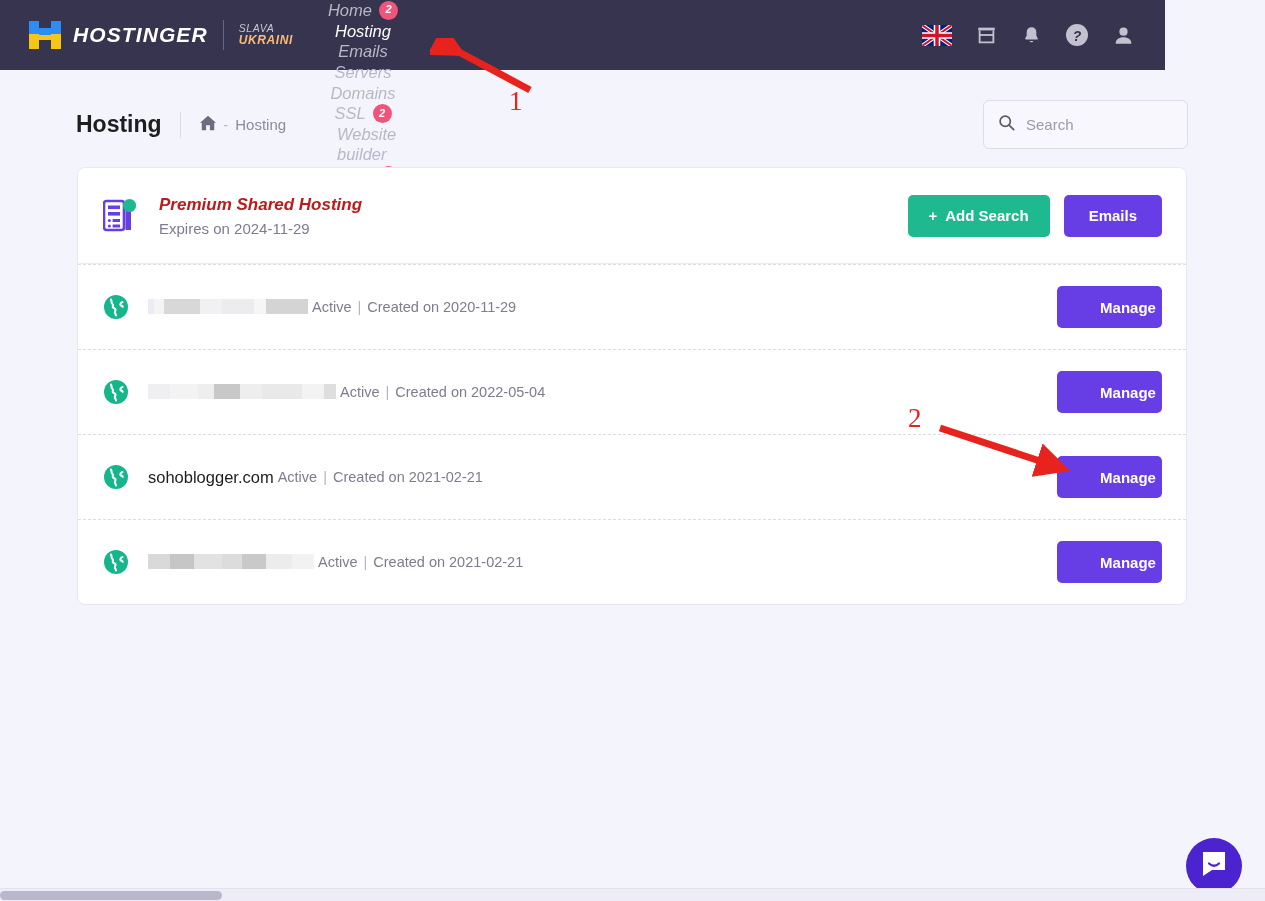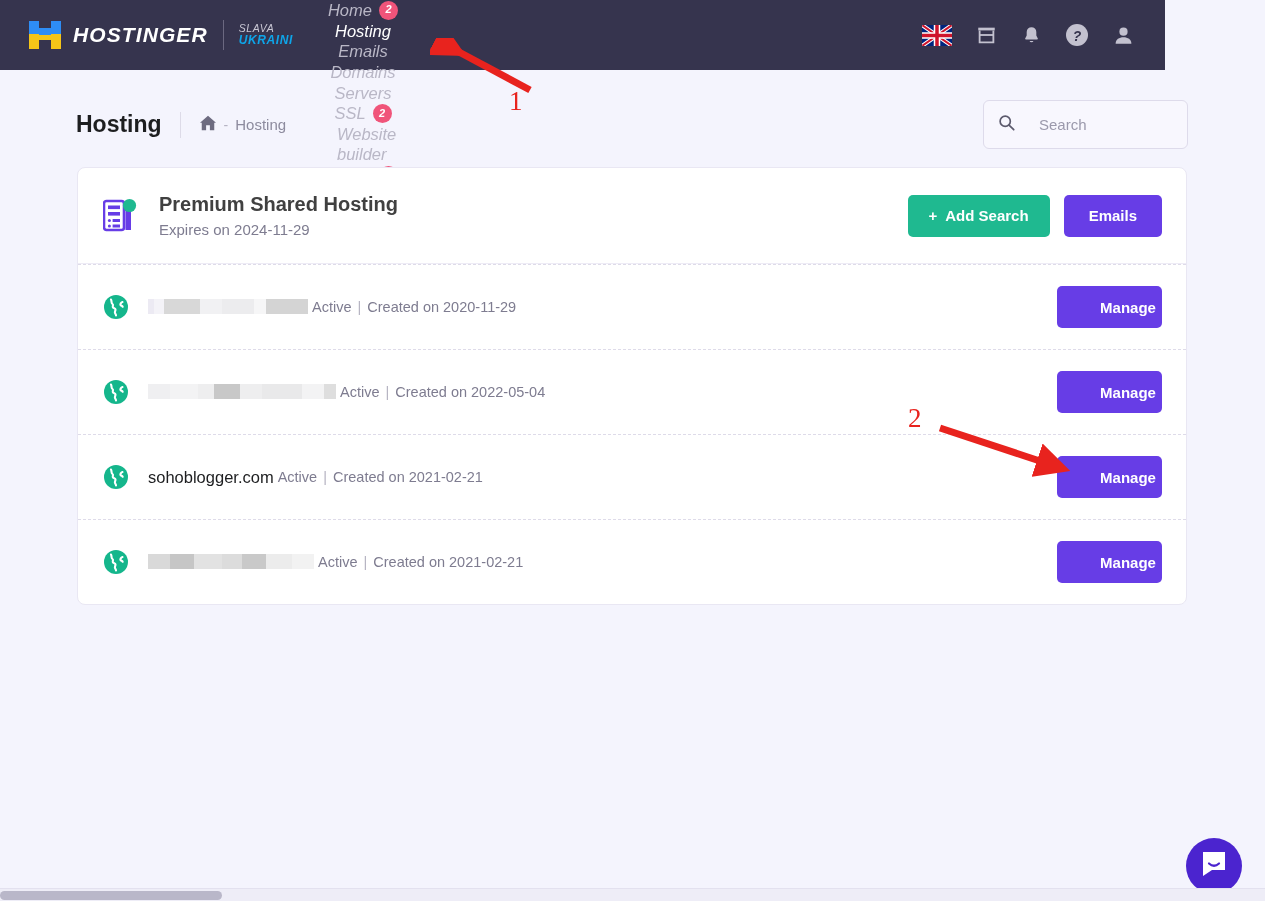--- a/index.html
+++ b/index.html
@@ -20,21 +20,21 @@
   .brand { display: flex; align-items: center; margin-left: 28px; }
   .brand-logo { width: 34px; height: 30px; position: relative; margin-right: 11px; }
   .brand-name {
     color: #ffffff; font-size: 21px; font-weight: bold; letter-spacing: 1.1px;
   }
   .brand-divider {
     width: 1px; height: 30px; background: #6b6880; margin: 0 15px;
   }
   .slava { line-height: 1.05; }
   .slava-top { color: #c9c7d4; font-size: 10.5px; letter-spacing: 0.6px; }
-  .slava-bottom { color: #0ea5e9; font-size: 12px; font-weight: bold; letter-spacing: 0.6px; }
+  .slava-bottom { color: #fdba74; font-size: 12px; font-weight: bold; letter-spacing: 0.6px; }
 
   .nav { display: flex; align-items: center; margin-left: 22px; height: 70px; flex-direction: column; }
   .nav-item {
     color: #b9b7c6; font-size: 16.5px; padding: 0 13px;
     display: flex; align-items: center; gap: 7px;
     height: 70px; cursor: pointer; line-height: 1.25;
   }
   .nav-item.active { color: #ffffff; }
   .nav-item.two-line { width: 78px; display: flex; align-items: center; }
   .badge {
@@ -63,21 +63,21 @@
   }
   .head-divider { width: 1px; height: 26px; background: #dddbe8; margin: 0 18px; }
   .breadcrumb { display: flex; align-items: center; gap: 7px; }
   .crumb-sep { color: #b6b4c4; font-size: 14px; }
   .crumb { color: #8d8b9e; font-size: 15px; cursor: pointer; }
 
   .search-box {
     margin-left: auto; margin-right: 77px;
     width: 205px; height: 49px;
     border: 1px solid #dedbeb; border-radius: 6px; background: #f8f7fe;
-    display: flex; align-items: center; padding: 0 14px; gap: 24px;
+    display: flex; align-items: center; padding: 0 14px; gap: 11px;
   }
   .search-input {
     border: none; outline: none; background: transparent;
     font-family: "Liberation Sans", sans-serif; font-size: 15px;
     color: #4a4a57; width: 100%;
   }
   .search-input::placeholder { color: #9b99ac; }
 
   
   .card {
@@ -88,21 +88,21 @@
     border-radius: 8px;
     overflow: hidden;
   }
   .card-header {
     height: 96px; display: flex; align-items: center;
     padding: 0 24px 0 25px;
     border-bottom: 1px solid #eeecf6;
   }
   .plan-icon { width: 34px; height: 36px; position: relative; margin-right: 22px; }
   .plan-text { display: flex; flex-direction: column; gap: 5px; }
-  .plan-name { font-size: 20px; font-weight: bold; color: #404040; }
+  .plan-name { font-size: 17px; font-weight: bold; color: #b91c1c; font-style: italic; }
   .plan-expiry { font-size: 15px; color: #7e7c90; }
   .card-actions { margin-left: auto; display: flex; align-items: center; gap: 14px; }
 
   .btn {
     border: none; border-radius: 5px; cursor: pointer;
     font-family: "Liberation Sans", sans-serif;
     font-size: 15px; font-weight: bold; color: #ffffff;
     height: 42px; display: inline-flex; align-items: center;
     justify-content: center; gap: 8px; padding-left: 37px;
   }
@@ -184,24 +184,24 @@
       <span>Home</span>
       <span class="badge">2</span>
     </div>
     <div class="nav-item active">
       <span>Hosting</span>
     </div>
     <div class="nav-item">
       <span>Emails</span>
     </div>
     <div class="nav-item">
+      <span>Servers</span>
+    </div>
+    <div class="nav-item">
       <span>Domains</span>
-    </div>
-    <div class="nav-item">
-      <span>Servers</span>
     </div>
     <div class="nav-item">
       <span>SSL</span>
       <span class="badge">2</span>
     </div>
     <div class="nav-item two-line">
       <span>Website builder</span>
     </div>
     <div class="nav-item">
       <span>Billing</span>

